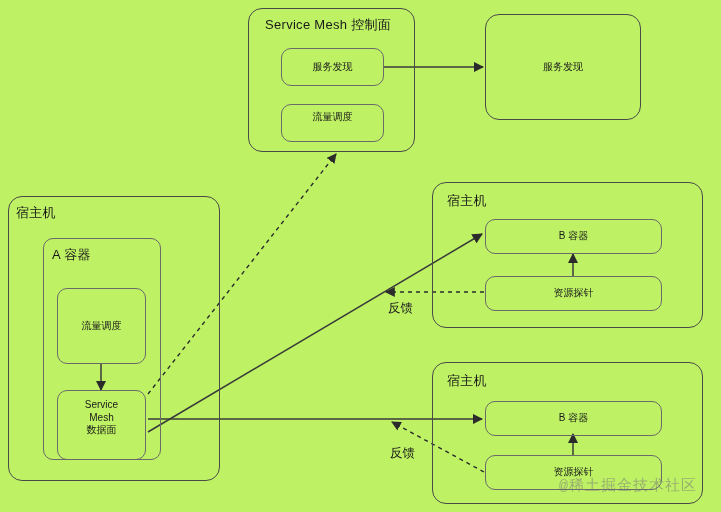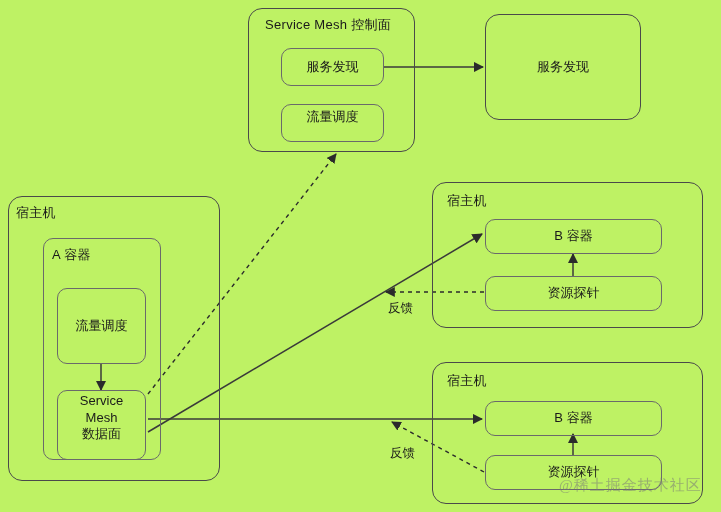--- a/index.html
+++ b/index.html
@@ -41,40 +41,40 @@
     color: #1a1a1a;
     white-space: nowrap;
     letter-spacing: 0.3px;
   }
   .centered-label {
     position: absolute;
     display: flex;
     align-items: center;
     justify-content: center;
     text-align: center;
-    font-size: 13px;
+    font-size: 10px;
     color: #1a1a1a;
     line-height: 1.28;
     white-space: pre-line;
     pointer-events: none;
   }
   .edge-label {
     position: absolute;
     font-size: 12.5px;
     color: #1a1a1a;
     white-space: nowrap;
     font-family: Liberation Mono, monospace;
   }
   #watermark {
     position: absolute;
     font-size: 15px;
     color: rgba(120,120,120,0.55);
     white-space: nowrap;
     letter-spacing: 1px;
-    font-family: Liberation Serif, serif;
+    font-family: Liberation Mono, monospace;
   }
 </style>
 </head>
 <body>
 
 <div id="canvas">
 
   <svg id="edges" viewBox="0 0 721 512" xmlns="http://www.w3.org/2000/svg">
     <defs>
       <marker id="arrow" viewBox="0 0 10 10" refX="9" refY="5" markerWidth="7" markerHeight="7" orient="auto-start-reverse">

